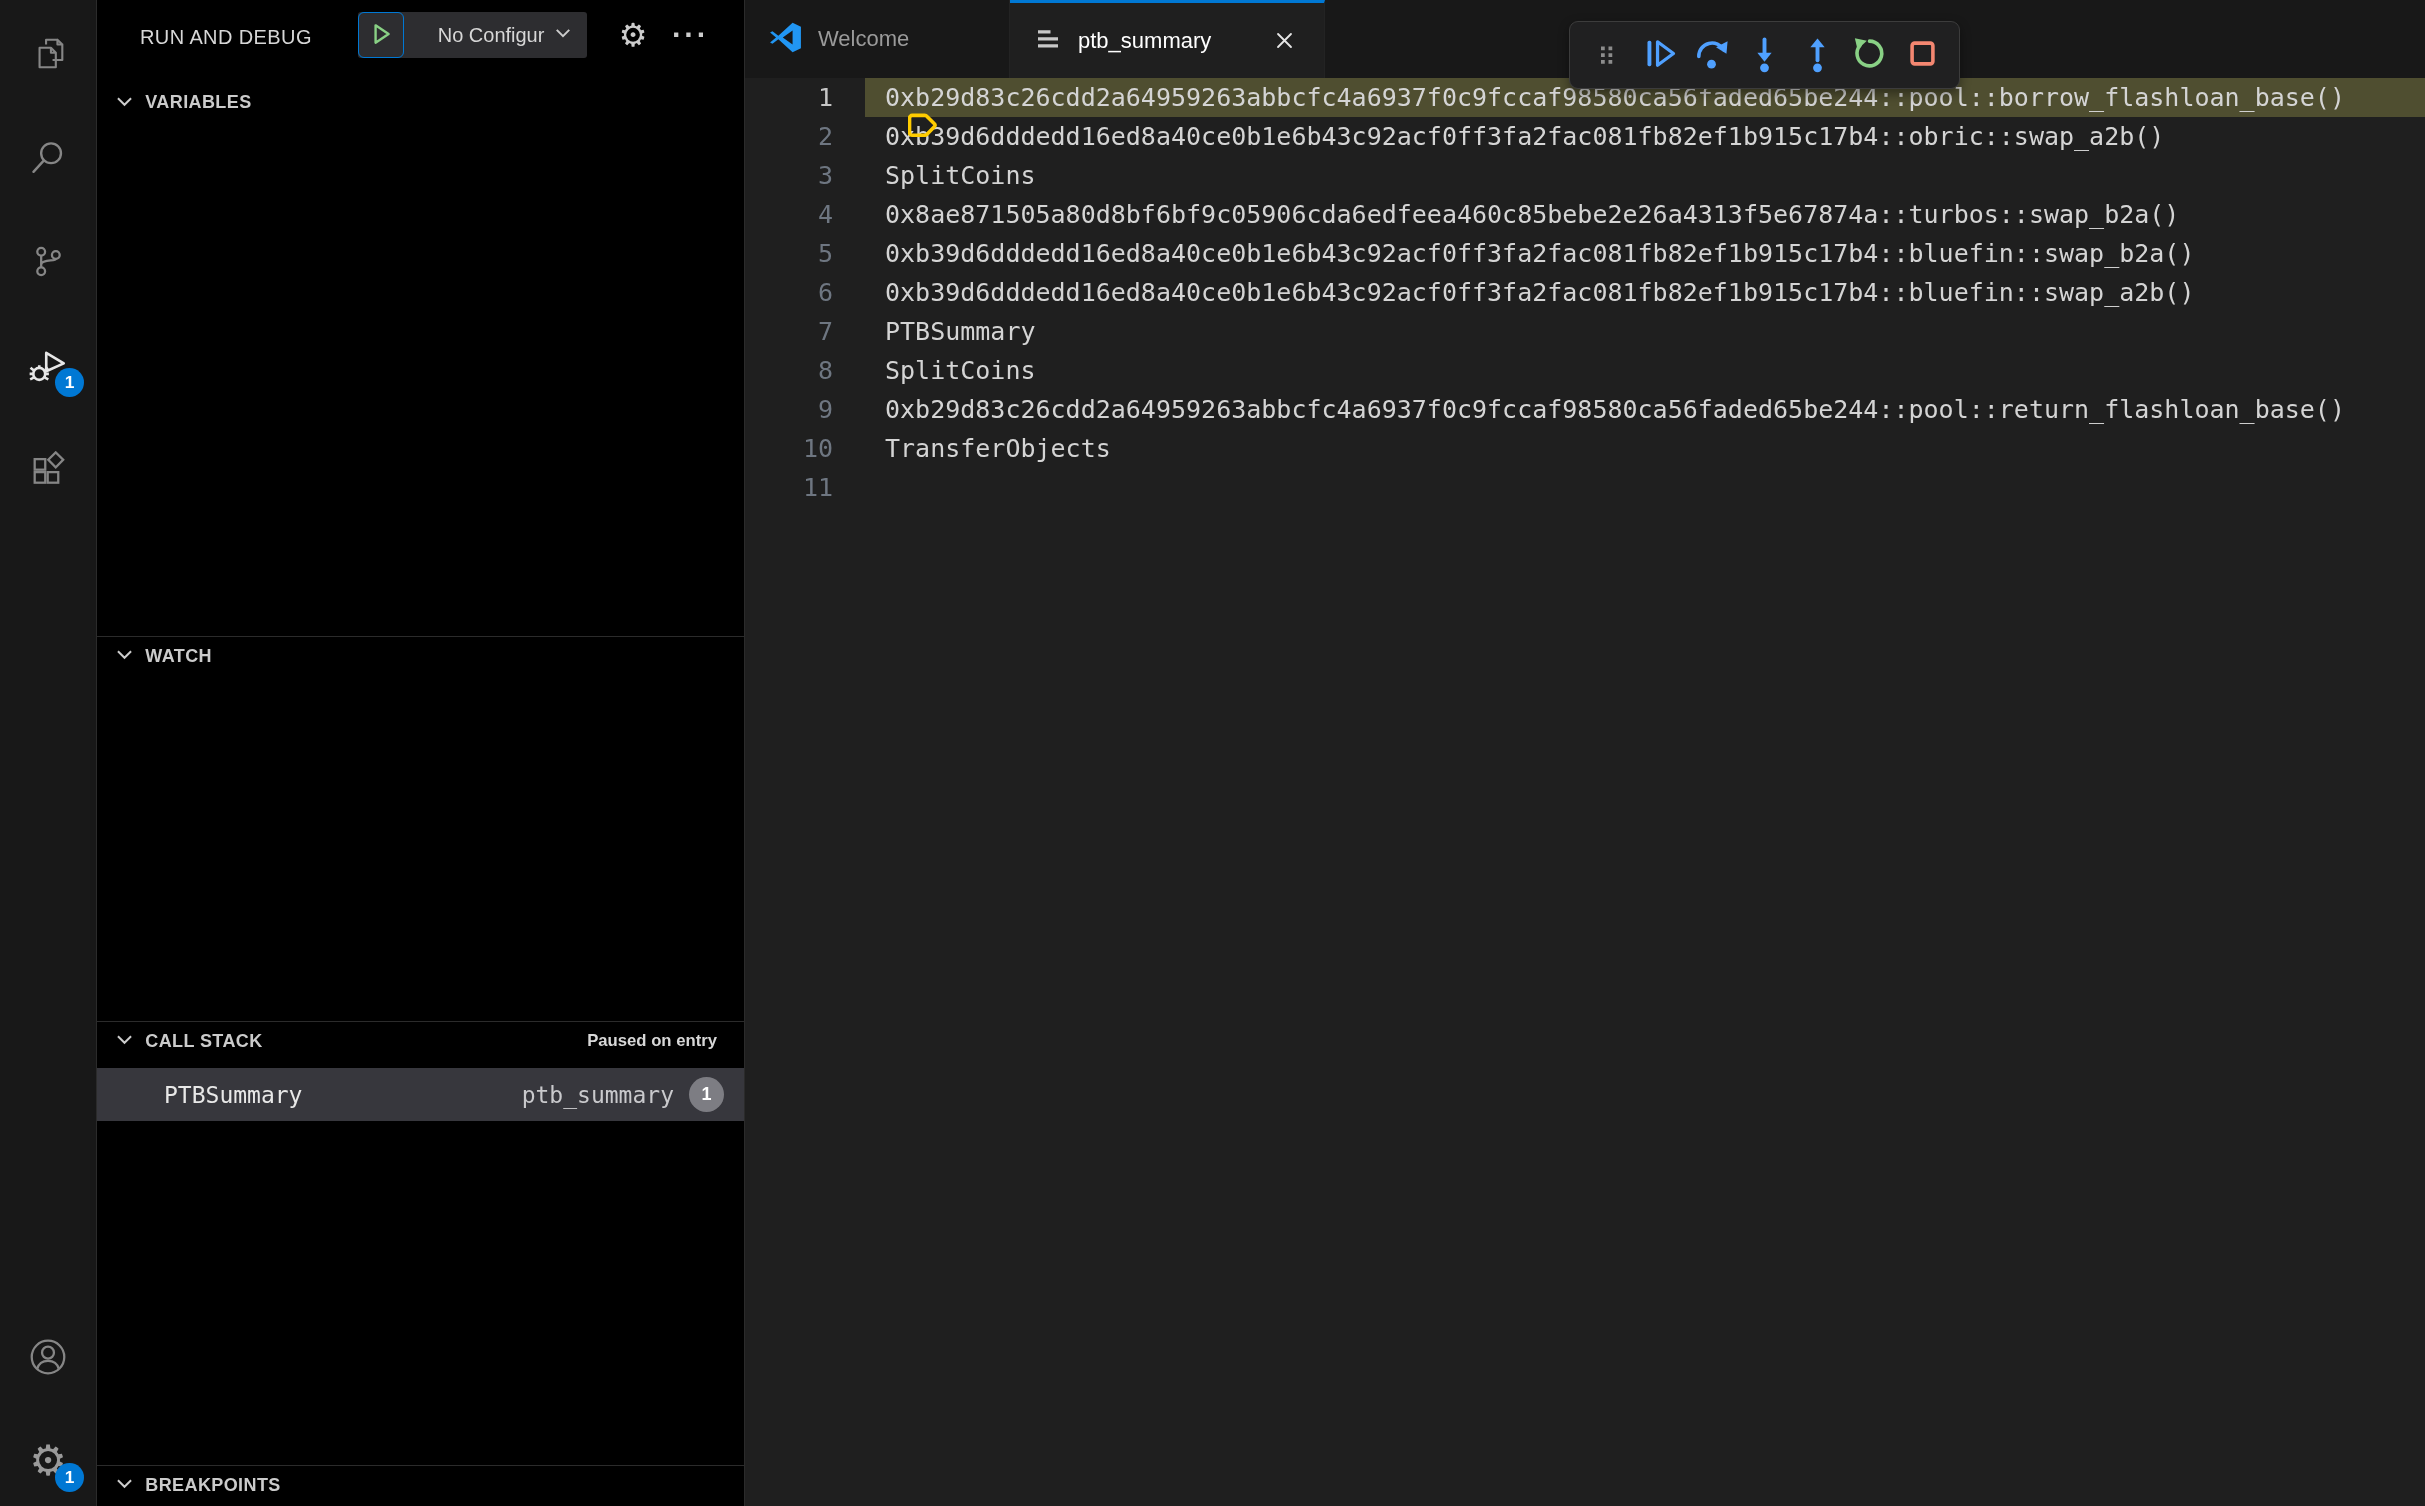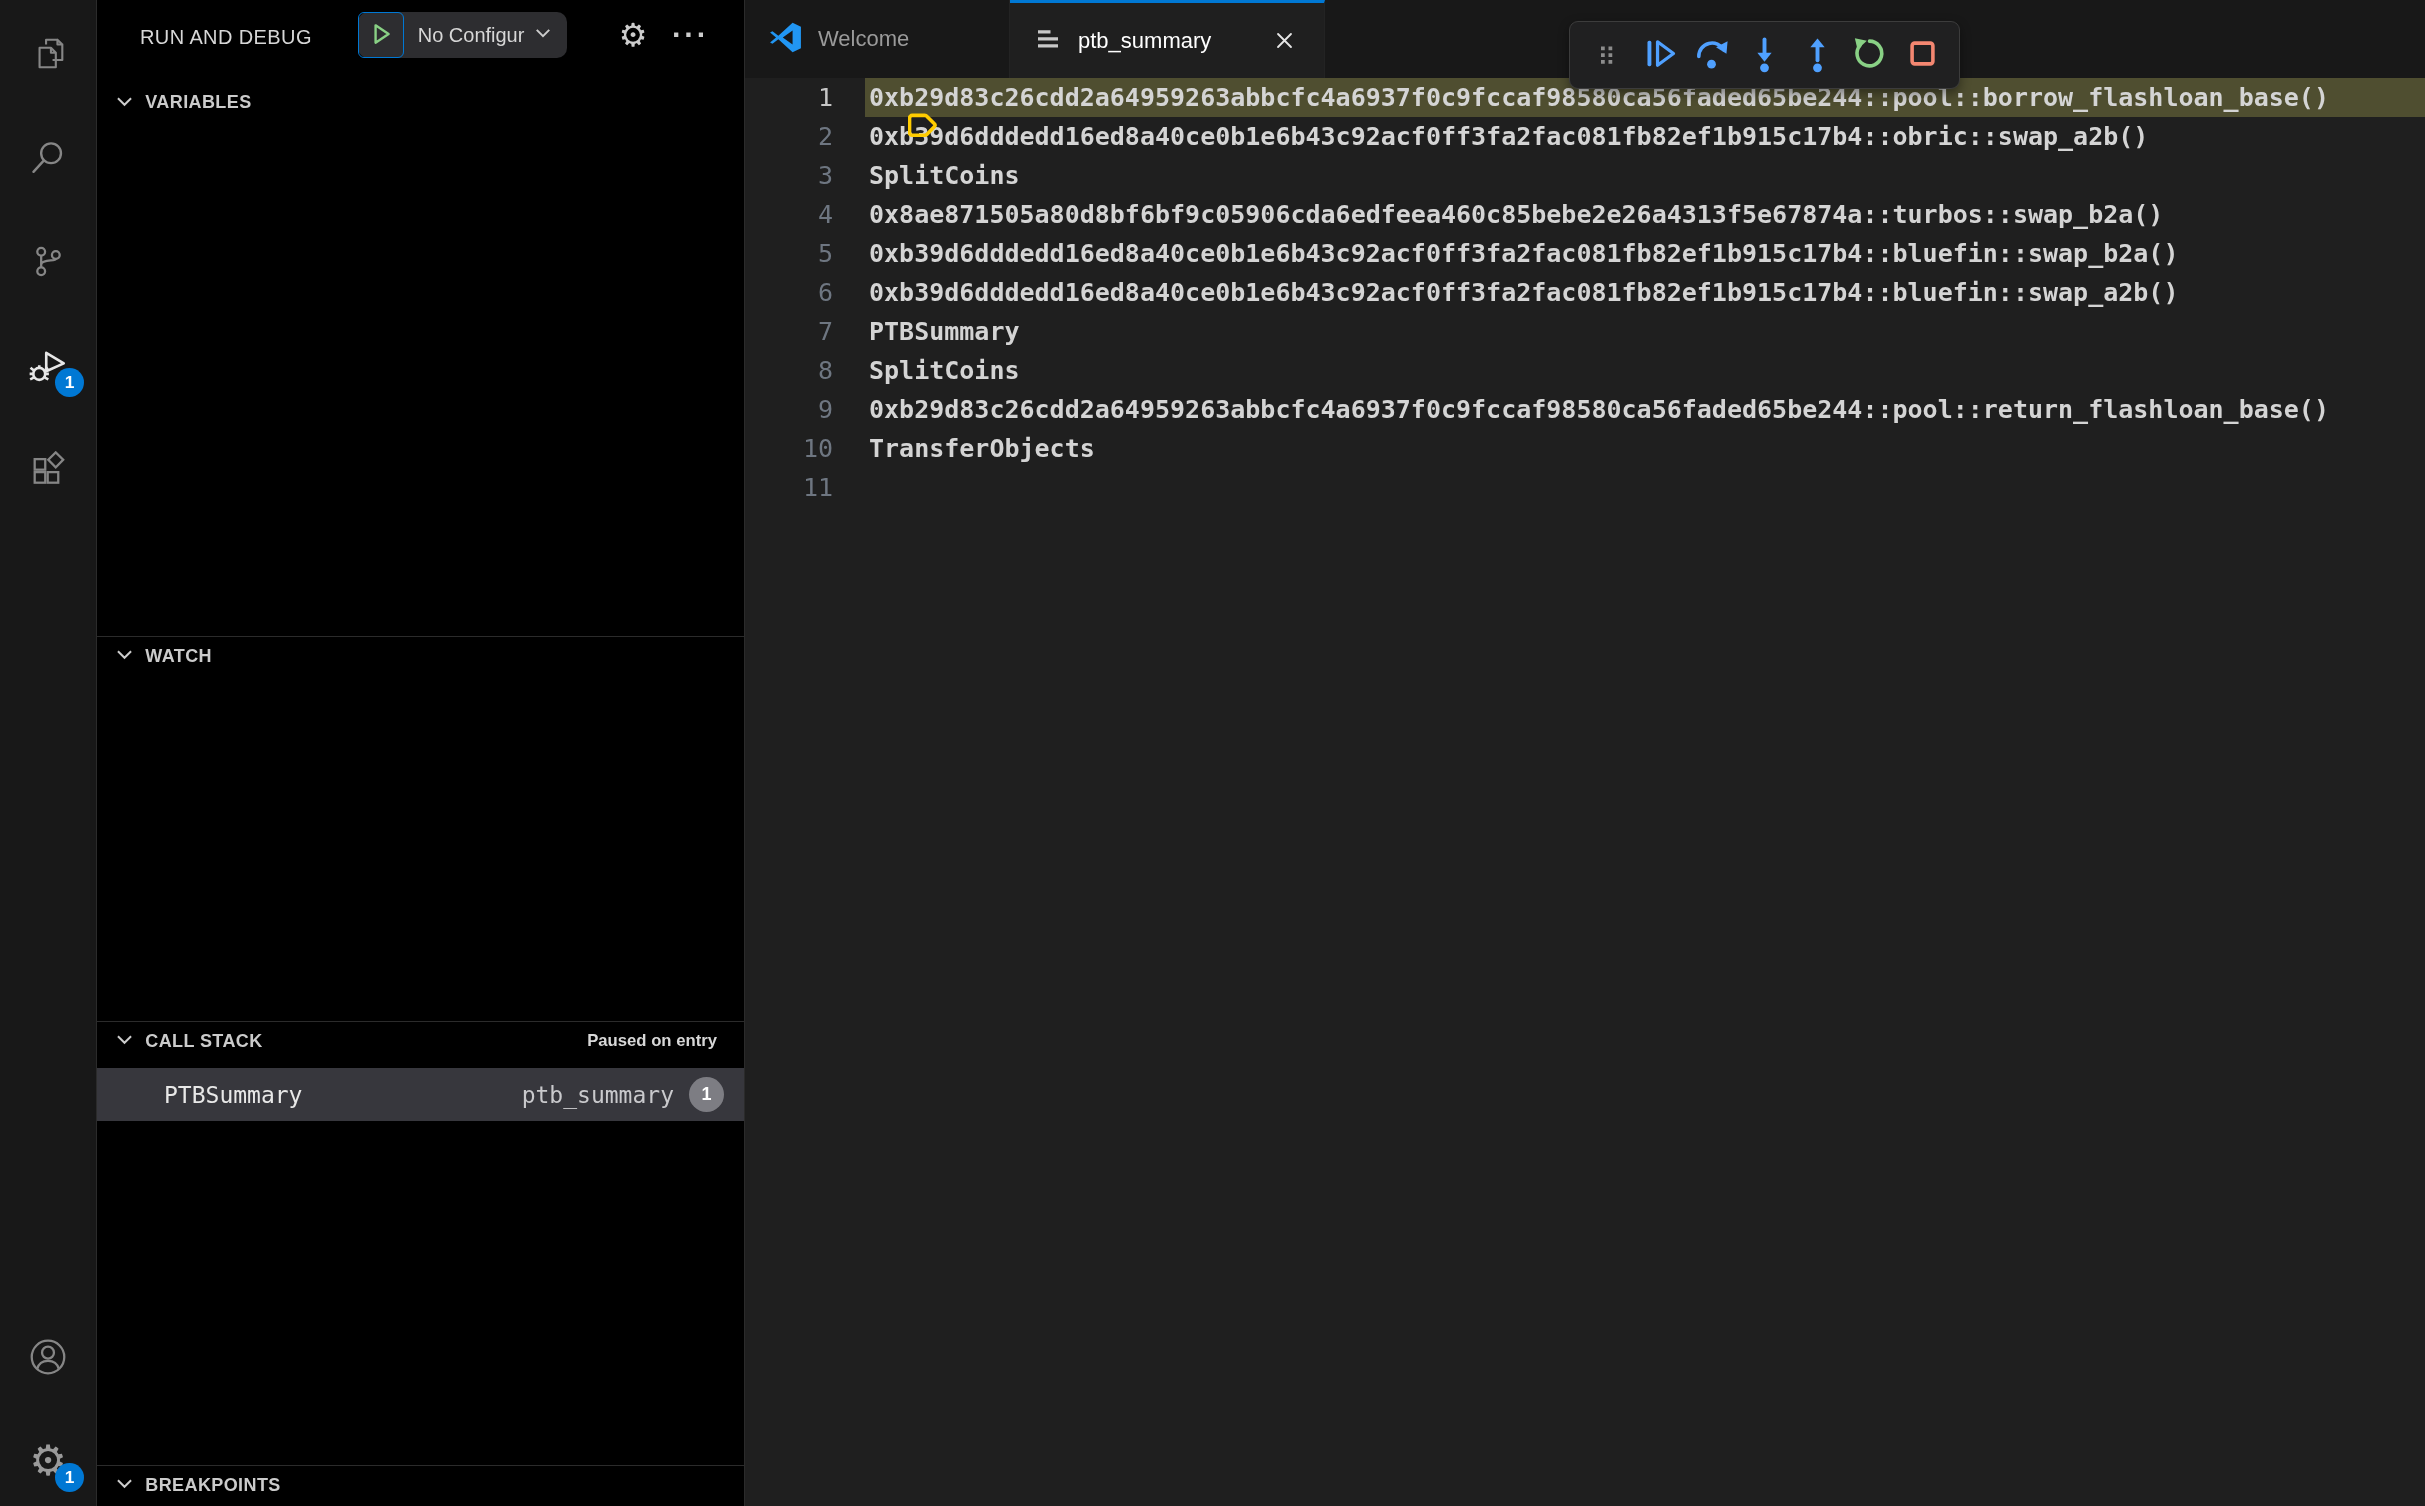--- a/index.html
+++ b/index.html
@@ -19,21 +19,21 @@
   .ab-item svg { display:block; }
   .ab-badge { position:absolute; right:12px; bottom:4.6px; min-width:29px; height:29px;
     padding:0 4.6px; border-radius:14.4px; background:#0078d4; color:#ffffff;
     font-size:17.4px; font-weight:700; display:flex; align-items:center; justify-content:center; }
   
   .sidebar { position:absolute; left:97px; top:0; width:648px; height:100%;
     background:#000000; border-right:0.8px solid #2b2b2b; }
   .sb-title { position:absolute; left:43px; top:26px; font-size:20px; font-weight:500;
     color:#d7d7d7; letter-spacing:0.4px; white-space:nowrap; }
   .launch-group { position:absolute; left:261px; top:12px; height:46px;
-    display:flex; align-items:stretch; background:#2d2d30; border-radius:10px; }
+    display:flex; align-items:stretch; background:#2d2d30; border-radius:3px;gap:20px; }
   .launch-play { width:46px; border:1.5px solid #0078d4; border-radius:6px;
     display:flex; align-items:center; justify-content:center; cursor:pointer; }
   .launch-label { display:flex; align-items:center; gap:9px; padding:0 13.7px;
     font-size:20px; color:#d7d7d7; cursor:pointer; white-space:nowrap; }
   .sb-gear { position:absolute; left:513px; top:12px; width:46px; height:46px;
     display:flex; align-items:center; justify-content:center; font-size:32px; color:#cccccc; cursor:pointer;
     font-family:"DejaVu Sans", sans-serif; }
   .sb-dots { position:absolute; left:567px; top:12px; width:53px; height:46px;
     display:flex; align-items:center; justify-content:center; font-size:30px; font-weight:700;
     color:#cccccc; cursor:pointer; letter-spacing:2.3px; }
@@ -74,21 +74,21 @@
   .dt-grip { cursor:grab; }
   
   .code { position:absolute; left:0; top:78px; right:0; }
   .code-line { display:flex; height:39px; align-items:center;
     font-family:"DejaVu Sans Mono", monospace; font-size:25px; color:#d4d4d4; white-space:pre; cursor:text; }
   .gutter { position:relative; flex:none; width:120px; height:39px; }
   .gutter .num { position:absolute; right:32px; top:0; width:61px; height:39px; line-height:39px;
     text-align:right; font-size:25px; color:#6e7681; }
   .code-line.current .num { color:#c6c6c6; }
   .gutter .pointer { position:absolute; left:12px; top:5.3px; }
-  .line-text { flex:1; padding-left:4px; height:39px; line-height:39px;font-weight:bold; }
+  .line-text { flex:1; padding-left:20px; height:39px; line-height:39px; }
   .code-line.current .line-text { background:#4f4e30; }
 </style>
 </head>
 <body>
 
 <div class="activity-bar">
   <div class="ab-item" style="top:16.7px">
     <span>
       <svg width="39" height="39" viewBox="0 0 24 24" fill="none" stroke="#868686" stroke-width="1.3" stroke-linejoin="round">
         <path d="M17.5 3.5 h-7 v3 M20.5 6.5 l-3-3 v3 z M20.5 6 v10 h-6"></path>

